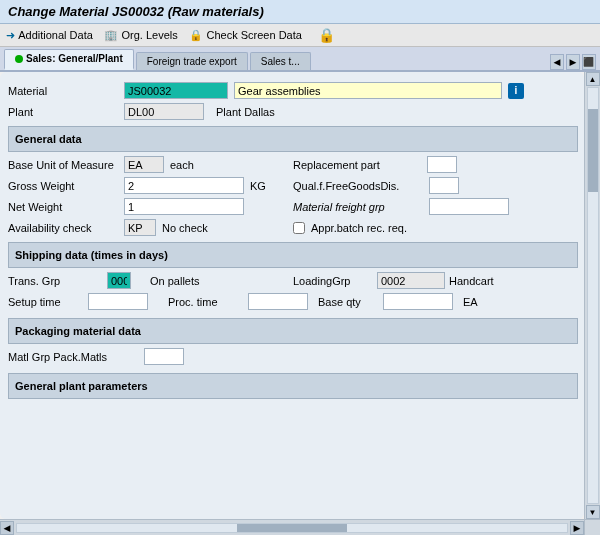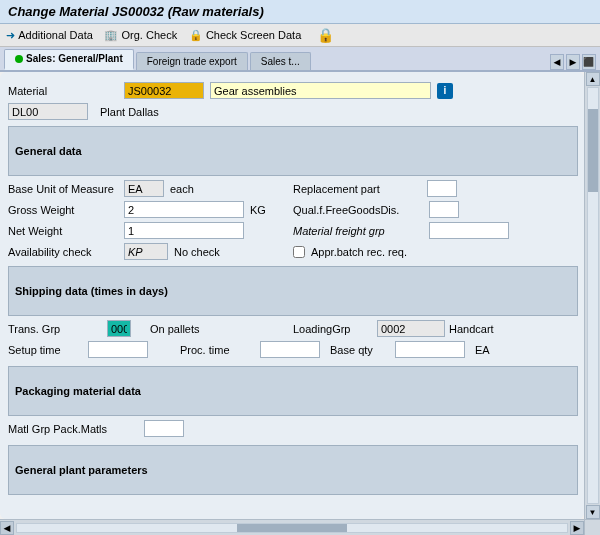--- a/index.html
+++ b/index.html
@@ -146,21 +146,21 @@
       display: inline-flex;
       align-items: center;
       justify-content: center;
       font-size: 10px;
       font-weight: bold;
       border-radius: 2px;
       cursor: pointer;
     }
     .section-header {
       background: #c8d4e0;
-      padding: 18px 6px;
+      padding: 6px 6px;
       margin: 6px 0 4px 0;
       border: 1px solid #a0b0c0;
       font-weight: bold;
       color: #000;
       font-size: 11px;
     }
     .checkbox-row {
       display: flex;
       align-items: center;
       gap: 4px;
@@ -262,21 +262,21 @@
   <span>Change Material JS00032 (Raw materials)</span>
 </div>
 
 <div class="toolbar">
   <div class="toolbar-item">
     <span style="color:#006699;">➜</span>
     <span>Additional Data</span>
   </div>
   <div class="toolbar-item">
     <span style="color:#006699;">🏢</span>
-    <span>Org. Check</span>
+    <span>Org. Levels</span>
   </div>
   <div class="toolbar-item">
     <span style="color:#006699;">🔒</span>
     <span>Check Screen Data</span>
   </div>
   <span style="margin-left:4px; font-size:14px;">🔒</span>
 </div>
 
 <div class="tabs-bar">
   <div class="tab active">
@@ -295,26 +295,27 @@
     <div class="tab-nav-btn">⬛</div>
   </div>
 </div>
 
 <div class="content-wrapper" style="height: calc(535px - 30px - 28px - 30px);">
   <div class="content-area">
     <div class="main-content" style="height:100%; padding-right:6px;">
 
       <div class="field-row" style="margin-top:4px;">
         <span class="field-label">Material</span>
-        <input class="field-input short" type="text" value="JS00032" style="width: 80px; background: #eab308;">
-        <input class="field-input yellow long" type="text" value="Gear assemblies" style="width: 221px; background: rgb(255, 255, 204);">
+        <input class="field-input short" type="text" value="JS00032" style="width: 104px; background: #14b8a6;">
+        <input class="field-input yellow long" type="text" value="Gear assemblies" style="width: 268px; background: rgb(255, 255, 204);">
         <div class="info-icon">i</div>
       </div>
 
       <div class="field-row">
+        <span class="field-label">Plant</span>
         <input class="field-input short" type="text" style="width: 80px; background: rgb(232, 232, 232);" value="DL00">
         <span class="plant-info">Plant Dallas</span>
       </div>
 
       <div class="section-header">
         <span>General data</span>
       </div>
 
       <div class="two-col-row">
         <div class="col-left">
@@ -347,21 +348,21 @@
         </div>
         <div class="col-right">
           <span class="field-label" style="min-width:130px;font-style:italic;">Material freight grp</span>
           <input class="field-input medium" type="text" style="width: 80px;">
         </div>
       </div>
 
       <div class="two-col-row">
         <div class="col-left">
           <span class="field-label">Availability check</span>
-          <input class="field-input xshort" type="text" style="width: 44px; background: rgb(232, 232, 232); font-style: italic;" value="KP">
+          <input class="field-input xshort" type="text" style="width: 32px; background: rgb(232, 232, 232);" value="KP">
           <span>No check</span>
         </div>
         <div class="col-right">
           <input type="checkbox" style="width: 12px; height: 12px;">
           <span>Appr.batch rec. req.</span>
         </div>
       </div>
 
 
       <div class="section-header">
@@ -377,21 +378,21 @@
         <div class="col-right" style="gap:4px;">
           <span style="min-width:80px;">LoadingGrp</span>
           <input class="field-input xshort" type="text" style="width: 68px; background: rgb(232, 232, 232);" value="0002">
           <span>Handcart</span>
         </div>
       </div>
 
       <div class="field-row" style="gap:10px;">
         <span style="min-width:70px;">Setup time</span>
         <input class="field-input" type="text" style="width: 60px;">
-        <span style="min-width:70px; margin-left:22px;">Proc. time</span>
+        <span style="min-width:70px; margin-left:10px;">Proc. time</span>
         <input class="field-input" type="text" style="width: 60px;">
         <span style="min-width:55px;">Base qty</span>
         <input class="field-input" type="text" style="width: 70px;">
         <span>EA</span>
       </div>
 
       <div class="section-header" style="margin-top:8px;">
         <span>Packaging material data</span>
       </div>
 

